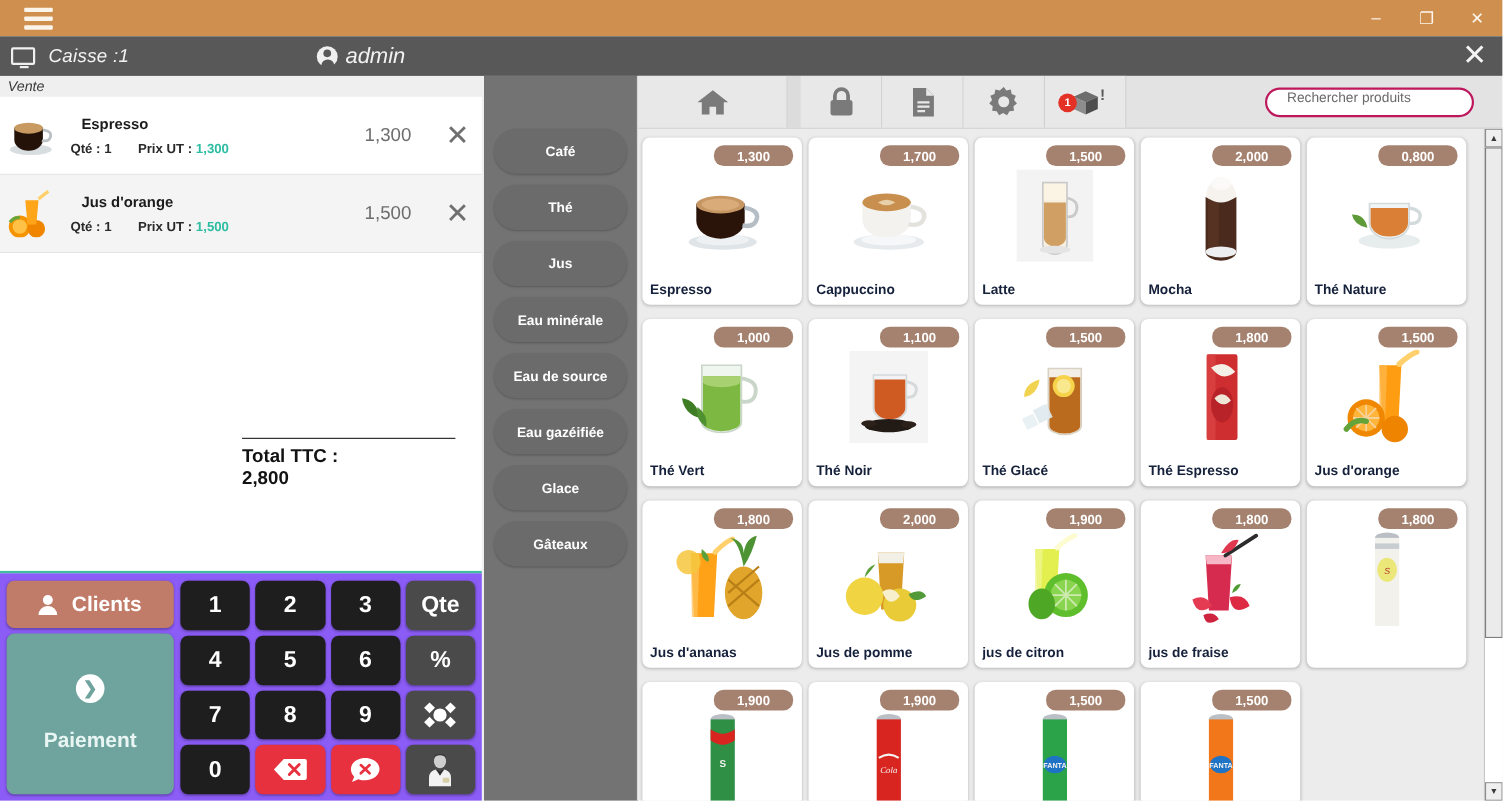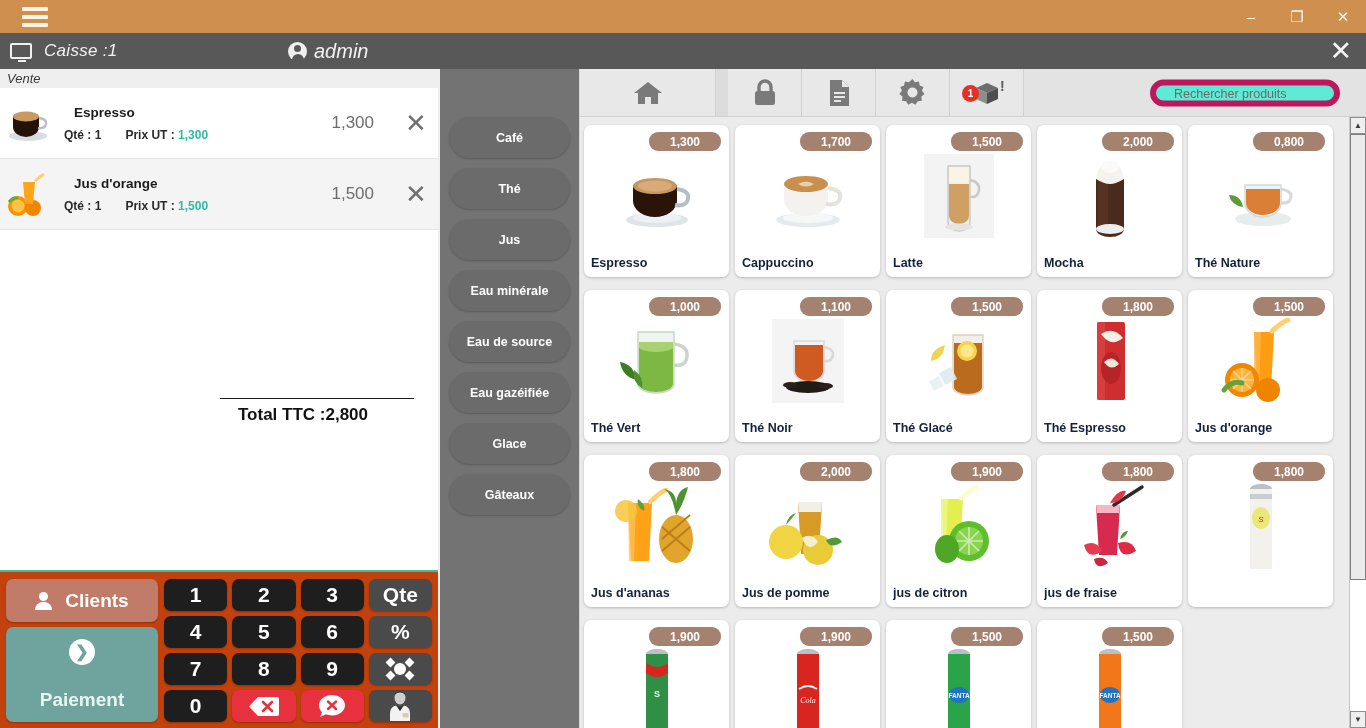--- a/index.html
+++ b/index.html
@@ -110,27 +110,27 @@
   .ticket-x {
     width: 44px; text-align: center; font-size: 26px; color: #6f6f6f;
     font-weight: 300; cursor: pointer; line-height: 1;
   }
   .total-block {
     position: absolute; left: 220px; right: 24px; top: 310px;
   }
   .total-line { border-top: 1.5px solid #1c1c1c; margin-bottom: 6px; }
   .total-row {
     display: flex; justify-content: center; align-items: baseline;
-    font-size: 17px; font-weight: bold; color: #121212;
+    font-size: 17px; font-weight: bold; color: #121212; flex-direction: column;
   }
   .total-row .amt { padding-right: 28px; }
 
   
   .keypad-zone {
-    height: 156px; background: #c2410c; padding: 7px 6px 6px 6px;
+    height: 207px; background: #8b5cf6; padding: 7px 6px 6px 6px;
     display: flex; gap: 6px; margin-right: 2px;
   }
   .keypad-left { width: 152px; display: flex; flex-direction: column; gap: 5px; }
   .btn-clients {
     height: 43px; background: #c17b69; border-radius: 7px;
     display: flex; align-items: center; justify-content: center; gap: 13px;
     color: #ffffff; font-size: 19px; font-weight: bold; cursor: pointer;
     box-shadow: 0 1px 2px rgba(0,0,0,.25);
   }
   .client-icon { width: 17px; height: 19px; position: relative; flex: none; }
@@ -204,22 +204,22 @@
   .badge {
     position: absolute; left: 12px; top: 16px;
     width: 17px; height: 17px; border-radius: 50%; background: #e33125;
     color: #fff; font-size: 10px; font-weight: bold;
     display: flex; align-items: center; justify-content: center;
   }
   .search-wrap {
     position: absolute; right: 26px; top: 50%; transform: translateY(-50%);
   }
   .search-box {
-    width: 190px; height: 27px; border-radius: 14px; background: #5eead4;
-    border: 6px solid #be185d; display: flex; align-items: flex-end;
+    width: 190px; height: 27px; border-radius: 14px; background: #ffffff;
+    border: 2px solid #be185d; display: flex; align-items: flex-start;
     padding: 0 10px; gap: 8px;
   }
   .search-box input {
     border: none; outline: none; flex: 1; font-size: 12.5px;
     color: #555; font-family: "Liberation Sans", sans-serif; background: transparent;
   }
   .search-box input::placeholder { color: #6a6a6a; }
 
   .grid-wrap { flex: 1; display: flex; min-height: 0; }
   .prod-grid {

